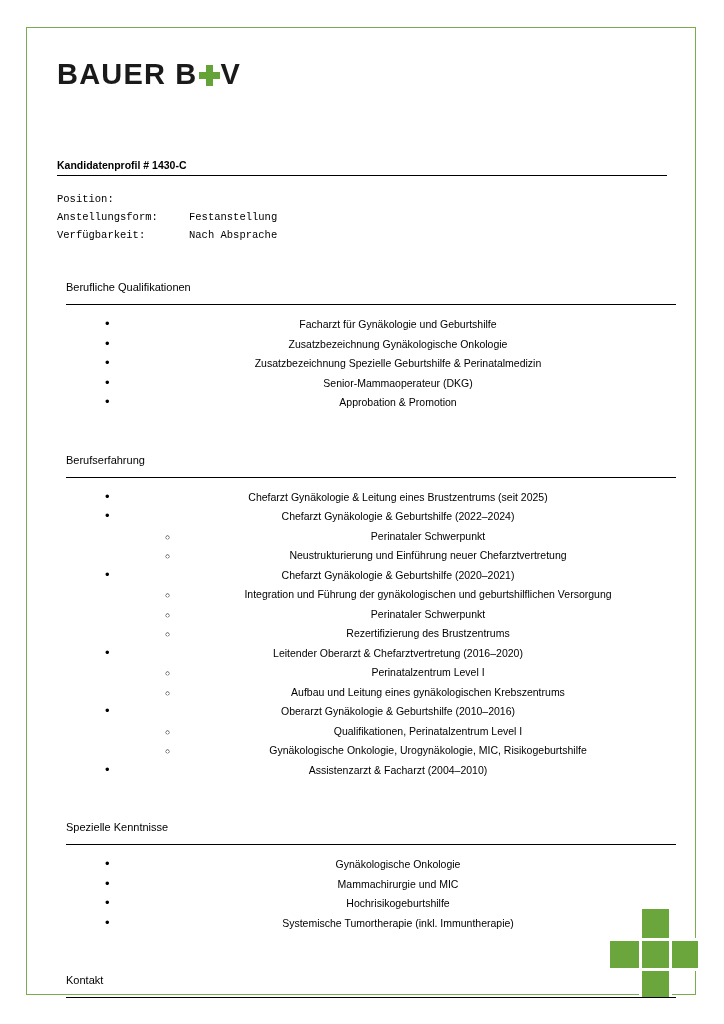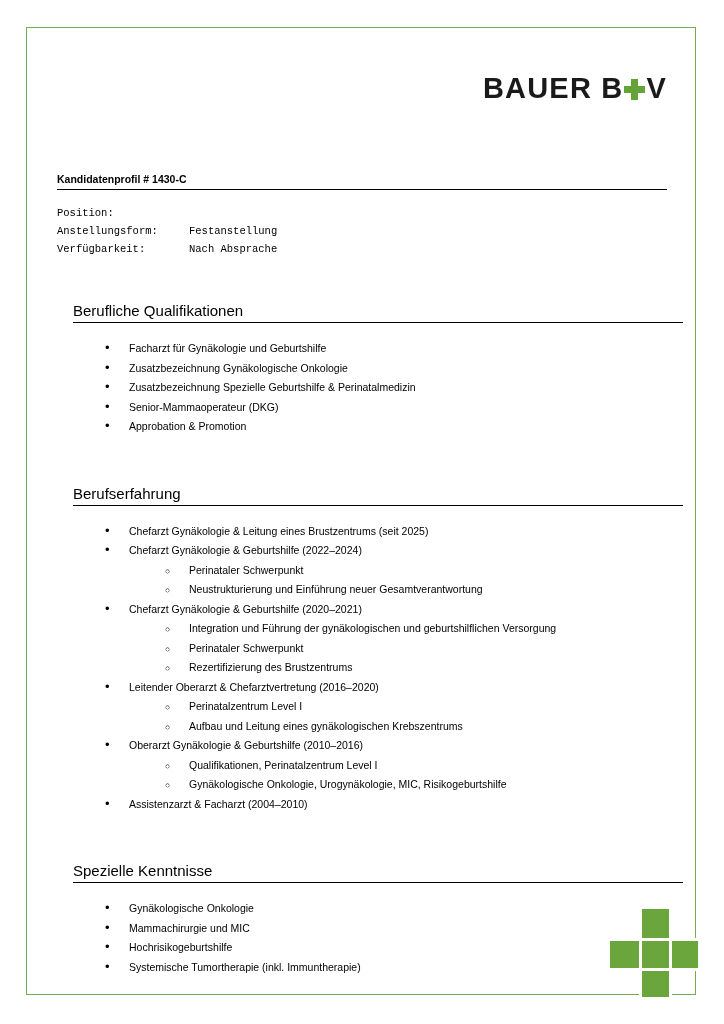--- a/index.html
+++ b/index.html
@@ -34,22 +34,22 @@
   }
   .content {
     position: absolute;
     left: 57px;
     top: 40px;
     width: 610px;
   }
 
   
   .logo-wrap {
-    text-align: right;
-    margin-top: 32px;
+    text-align: left;
+    margin-top: 18px;
     margin-bottom: 36px;
   }
   .logo {
     display: inline-block;
     font-size: 29px;
     font-weight: bold;
     letter-spacing: 1.2px;
     color: #1a1a1a;
     font-family: "Liberation Sans", sans-serif;
   }
@@ -80,24 +80,24 @@
   .doc-title {
     font-size: 10.5px;
     font-weight: bold;
     margin: 0 0 4px 0;
     padding-bottom: 4px;
     border-bottom: 1px solid #000000;
     width: 100%;
     box-sizing: border-box;
   }
   .section-head {
-    font-size: 15px;
+    font-size: 11px;
     font-weight: normal;
-    margin: 16px;
-    padding-bottom: 3px;
+    margin: 9px;
+    padding-bottom: 11px;
     border-bottom: 1px solid #000000;
     width: 100%;
     box-sizing: border-box;
   }
   .gap-28 { height: 28px; }
   .gap-32 { height: 32px; }
 
   
   .meta {
     margin-top: 14px;
@@ -108,20 +108,21 @@
   .meta-row { display: flex; }
   .meta-label { width: 132px; flex: none; }
   .meta-value { flex: 1; }
 
   
   ul.lvl1 {
     list-style: none;
     margin: 10px 0 0 0;
     padding: 0 0 0 48px;
     font-size: 10.5px;
+    text-align: center;
   }
   ul.lvl1 > li {
     position: relative;
     padding-left: 24px;
     line-height: 19.5px;
   }
   ul.lvl1 > li::before {
     content: "\2022";
     position: absolute;
     left: 0;
@@ -220,21 +221,21 @@
 
     <div class="section-head">Berufserfahrung</div>
     <ul class="lvl1">
       <li>
         <span>Chefarzt Gynäkologie &amp; Leitung eines Brustzentrums (seit 2025)</span>
       </li>
       <li>
         <span>Chefarzt Gynäkologie &amp; Geburtshilfe (2022–2024)</span>
         <ul class="lvl2">
           <li><span>Perinataler Schwerpunkt</span></li>
-          <li><span>Neustrukturierung und Einführung neuer Gesamtverantwortung</span></li>
+          <li><span>Neustrukturierung und Einführung neuer Chefarztvertretung</span></li>
         </ul>
       </li>
       <li>
         <span>Chefarzt Gynäkologie &amp; Geburtshilfe (2020–2021)</span>
         <ul class="lvl2">
           <li><span>Integration und Führung der gynäkologischen und geburtshilflichen Versorgung</span></li>
           <li><span>Perinataler Schwerpunkt</span></li>
           <li><span>Rezertifizierung des Brustzentrums</span></li>
         </ul>
       </li>

